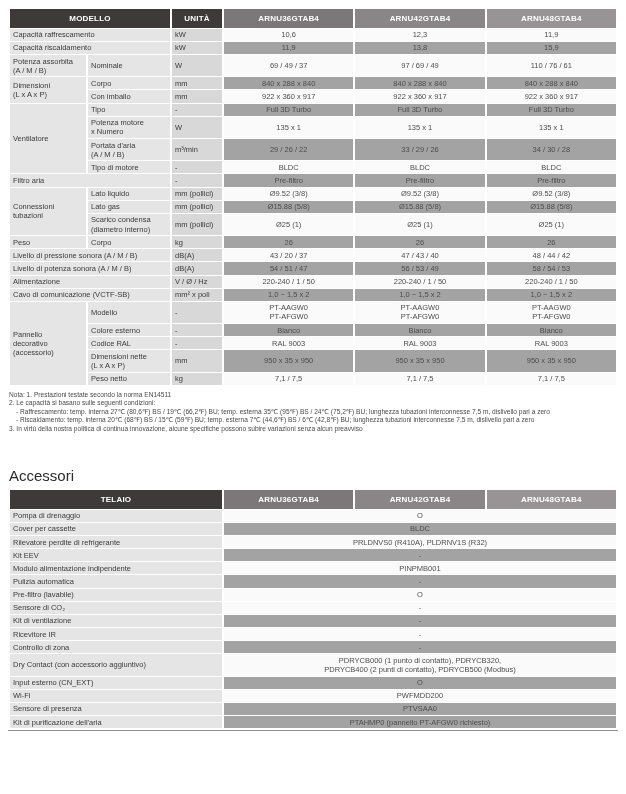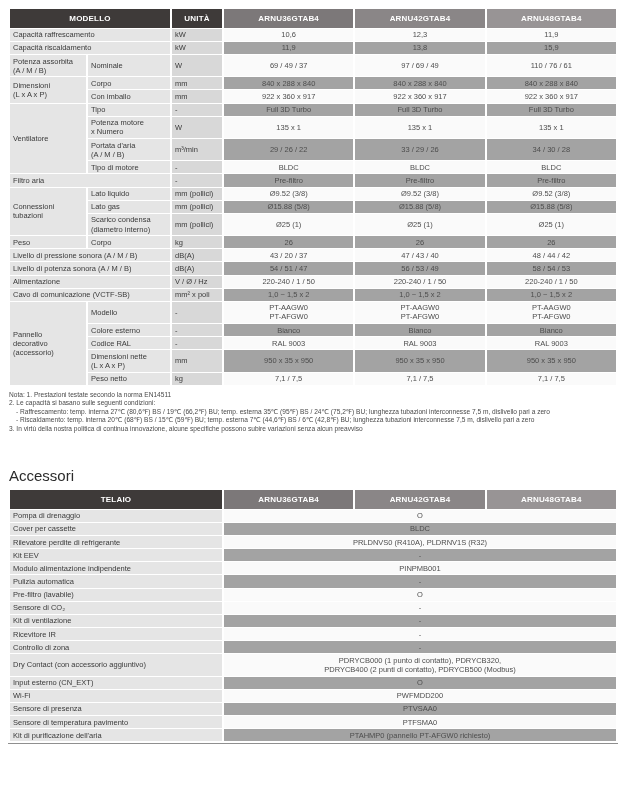--- a/index.html
+++ b/index.html
@@ -347,24 +347,20 @@
           <td class="val" colspan="3">O</td>
         </tr>
         <tr class="even">
           <td class="cat">Wi-Fi</td>
           <td class="val" colspan="3">PWFMDD200</td>
         </tr>
         <tr class="odd">
           <td class="cat">Sensore di presenza</td>
           <td class="val" colspan="3">PTVSAA0</td>
         </tr>
-        <tr class="even">
-          <td class="cat">Sensore di temperatura pavimento</td>
-          <td class="val" colspan="3">PTFSMA0</td>
-        </tr>
         <tr class="odd">
           <td class="cat">Kit di purificazione dell'aria</td>
           <td class="val" colspan="3">PTAHMP0 (pannello PT-AFGW0 richiesto)</td>
         </tr>
       </tbody>
   </table>
   <div class="bottom-line"></div>
 
 </div>
 

